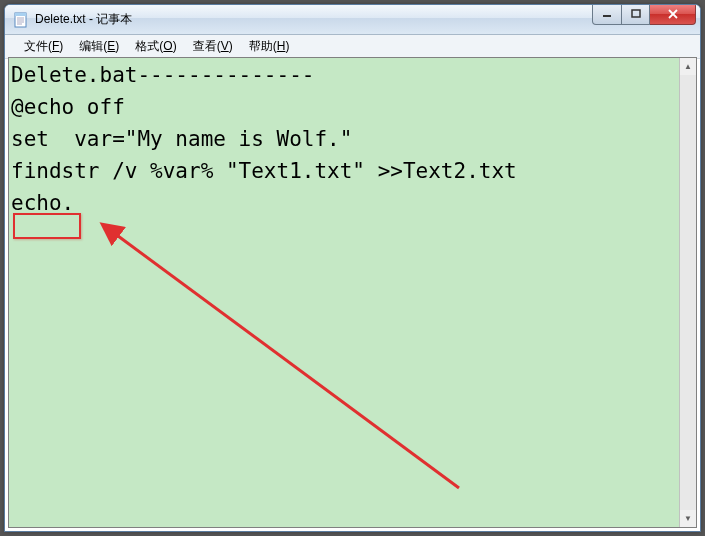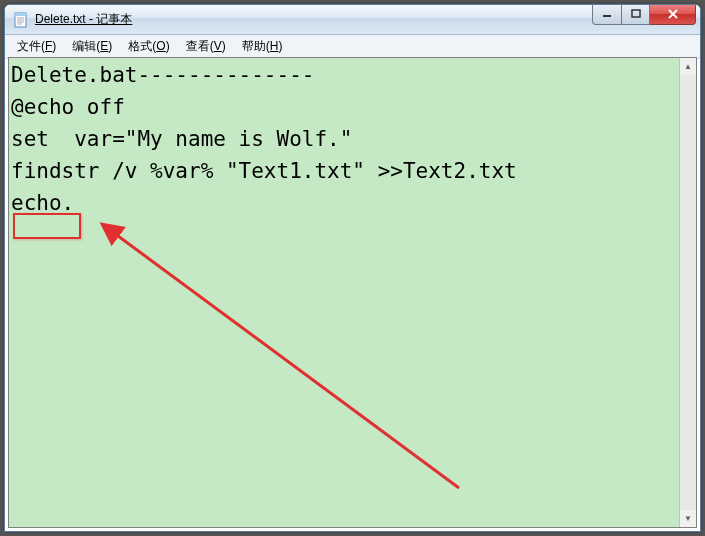--- a/index.html
+++ b/index.html
@@ -11,21 +11,20 @@
     border-radius: 6px 6px 0 0;
     box-shadow: 0 0 4px rgba(0,0,0,0.3);
     overflow: hidden;
   }
   .titlebar {
     height: 30px;
     background: linear-gradient(to bottom, #f4f8fc 0%, #dde8f4 45%, #cad9ea 46%, #dce8f4 100%);
     display: flex; align-items: center;
     border-bottom: 1px solid #a8b8c8;
     position: relative;
-    text-decoration: underline;
   }
   .title-icon { width: 16px; height: 16px; margin: 0 6px 0 8px; }
   .title-text { font-size: 12px; color: #000; flex: 1; }
   .win-controls { display: flex; height: 20px; margin-right: 4px; margin-top: -10px; }
   .win-btn {
     width: 30px; height: 20px;
     border: 1px solid #6a7a8a;
     border-top: none;
     background: linear-gradient(to bottom, #e8eef6, #c5d3e3);
     display: flex; align-items: center; justify-content: center;
@@ -39,21 +38,21 @@
     color: #fff;
     border-radius: 0 0 4px 0;
     border-color: #8a3a3a;
   }
   .win-btn.min { border-radius: 0 0 0 4px; }
   .menubar {
     height: 24px;
     background: #f0f4f8;
     border-bottom: 1px solid #d0d8e0;
     display: flex; align-items: center;
-    padding: 0 4px;
+    padding: 0 11px;
     font-size: 12px;
   }
   .menu-item { padding: 1px 8px; cursor: pointer; }
   .menu-item .ul { text-decoration: underline; }
   .content-wrap {
     position: absolute; left: 3px; right: 3px; top: 52px; bottom: 3px;
     border: 1px solid #808080;
     background: #c5e8c5;
     overflow: hidden;
   }

